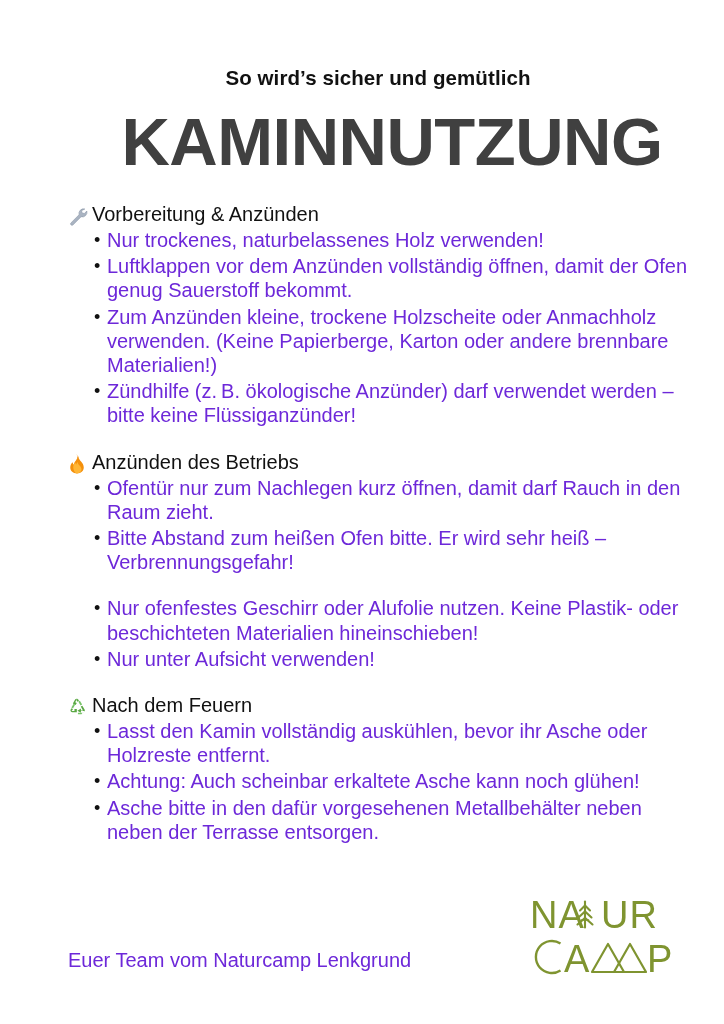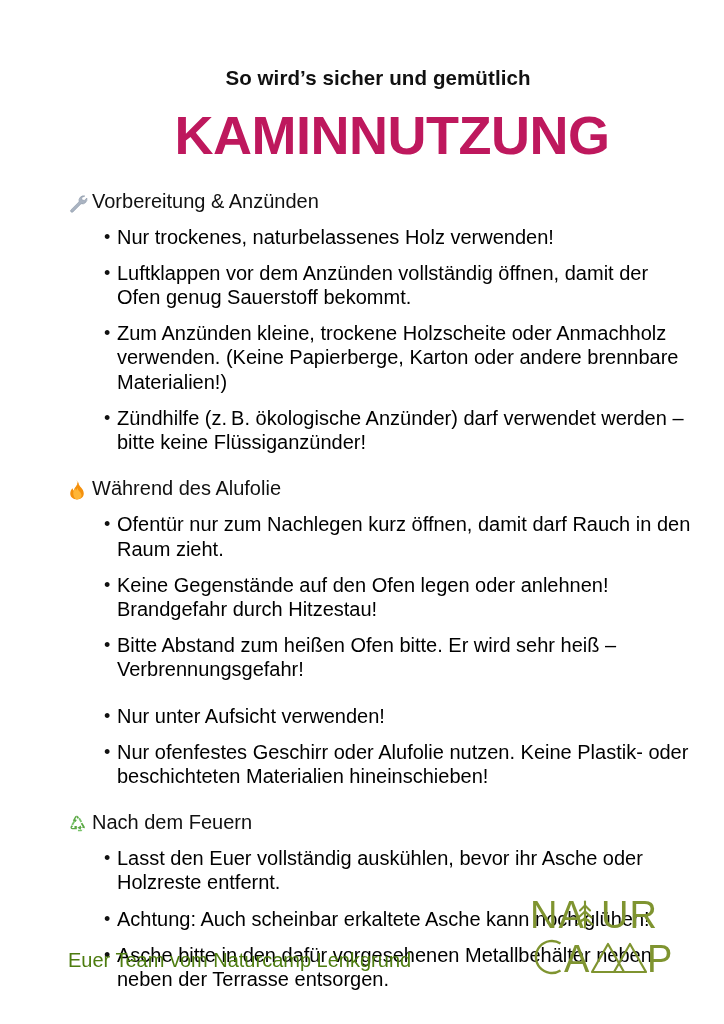--- a/index.html
+++ b/index.html
@@ -33,25 +33,25 @@
   }
   .subtitle {
     font-size: 20.5px;
     font-weight: 700;
     letter-spacing: 0.1px;
     color: #111111;
     line-height: 1.2;
   }
   .title {
     margin-top: 17px;
-    font-size: 54px;
+    font-size: 67px;
     font-weight: 700;
     letter-spacing: -0.5px;
     line-height: 1.02;
-    color: #be185d;
+    color: #404040;
     white-space: nowrap;
     margin-left: 28px;
   }
 
   
   .content {
     margin-top: 26px;
     padding-left: 68px;
     padding-right: 20px;
   }
@@ -88,22 +88,22 @@
   ul.bullets {
     list-style: none;
     margin: 0;
     padding: 0;
   }
   ul.bullets li {
     position: relative;
     font-size: 20px;
     line-height: 24.2px;
     padding-left: 37px;
-    margin: 12px;
-    color: #000000;
+    margin: 2px;
+    color: #6d28d9;
   }
   ul.bullets li::before {
     content: "\2022";
     position: absolute;
     left: 24px;
     top: 0;
     font-size: 18px;
     line-height: 24.2px;
     color: #111111;
   }
@@ -114,21 +114,21 @@
     left: 68px;
     right: 44px;
     bottom: 46px;
     display: flex;
     align-items: flex-end;
     justify-content: space-between;
   }
   .footer-text {
     font-size: 20px;
     line-height: 24px;
-    color: #4d7c0f;
+    color: #6d28d9;
     padding-bottom: 6px;
   }
 
   
   .logo {
     width: 150px;
     height: 82px;
     position: relative;
   }
   .logo svg { display: block; }
@@ -163,33 +163,32 @@
     </div>
 
     <div class="section">
       <div class="section-head">
         <span class="section-emoji">
           <svg width="18" height="20" viewBox="0 0 24 26" aria-hidden="true">
             <path d="M12 0.5c1.6 3.6 0.2 5.6-1.2 7.4C9.2 9.9 7.8 11.6 8 14c-1.1-.8-1.7-2-1.9-3.3C4.3 12.5 3 15 3 17.6 3 22.2 7 25.5 12 25.5s9-3.3 9-7.9c0-3.6-1.8-6.1-3.6-8.1-1.9-2.1-3.8-3.8-3.2-7-.8.6-1.5 1.3-2.2 2.2.4-3-.7-5-0-9.2z" fill="#f4900c"></path>
             <path d="M12 25.5c3.3 0 6-2.2 6-5.2 0-2.4-1.3-4-2.6-5.3-1.3-1.4-2.5-2.6-2.2-4.7-1 .9-1.8 2-2.3 3.2-.6-.7-.9-1.5-1-2.4-1.6 1.4-2.9 3.5-2.9 6 0 3.6 2 8.4 5 8.4z" fill="#ffb636"></path>
           </svg>
         </span>
-        <span class="section-title-text">Während des Alufolie</span>
+        <span class="section-title-text">Anzünden des Betriebs</span>
       </div>
       <ul class="bullets">
         <li>Ofentür nur zum Nachlegen kurz öffnen, damit darf Rauch in den Raum zieht.</li>
-        <li>Keine Gegenstände auf den Ofen legen oder anlehnen! Brandgefahr durch Hitzestau!</li>
         <li>Bitte Abstand zum heißen Ofen bitte. Er wird sehr heiß – Verbrennungsgefahr!</li>
       </ul>
     </div>
 
     <div class="section">
       <ul class="bullets">
+        <li>Nur ofenfestes Geschirr oder Alufolie nutzen. Keine Plastik- oder beschichteten Materialien hineinschieben!</li>
         <li>Nur unter Aufsicht verwenden!</li>
-        <li>Nur ofenfestes Geschirr oder Alufolie nutzen. Keine Plastik- oder beschichteten Materialien hineinschieben!</li>
       </ul>
     </div>
 
     <div class="section">
       <div class="section-head">
         <span class="section-emoji">
           <svg width="19" height="19" viewBox="0 0 24 24" aria-hidden="true">
             <g fill="#5aa843">
               <path d="M11.95 1.6 9.1 6.5l2.0 1.15-1.5 2.6-3.45-2 2.85-4.95a2.3 2.3 0 0 1 3.95 0l.9 1.55-2.0 1.15-.9-1.55z"></path>
               <path d="M2.5 17.6l5.65 0v-2.3h3v4H5.4a2.3 2.3 0 0 1-2.0-3.45l.9-1.55 2.0 1.15-1.8 2.15z"></path>
@@ -198,21 +197,21 @@
             <g fill="#78c36a">
               <path d="M7.1 8.45 4.25 13.4l2.0 1.15 2.85-4.95z"></path>
               <path d="M12.55 19.9h5.7l-1.15 2.0h-4.55z"></path>
               <path d="M15.0 4.6l2.85 4.95-2.0 1.15L13.0 5.75z"></path>
             </g>
           </svg>
         </span>
         <span class="section-title-text">Nach dem Feuern</span>
       </div>
       <ul class="bullets">
-        <li>Lasst den Euer vollständig auskühlen, bevor ihr Asche oder Holzreste entfernt.</li>
+        <li>Lasst den Kamin vollständig auskühlen, bevor ihr Asche oder Holzreste entfernt.</li>
         <li>Achtung: Auch scheinbar erkaltete Asche kann noch glühen!</li>
         <li>Asche bitte in den dafür vorgesehenen Metallbehälter neben neben der Terrasse entsorgen.</li>
       </ul>
     </div>
 
   </div>
 
   <div class="footer">
     <div class="footer-text">Euer Team vom Naturcamp Lenkgrund</div>
 

